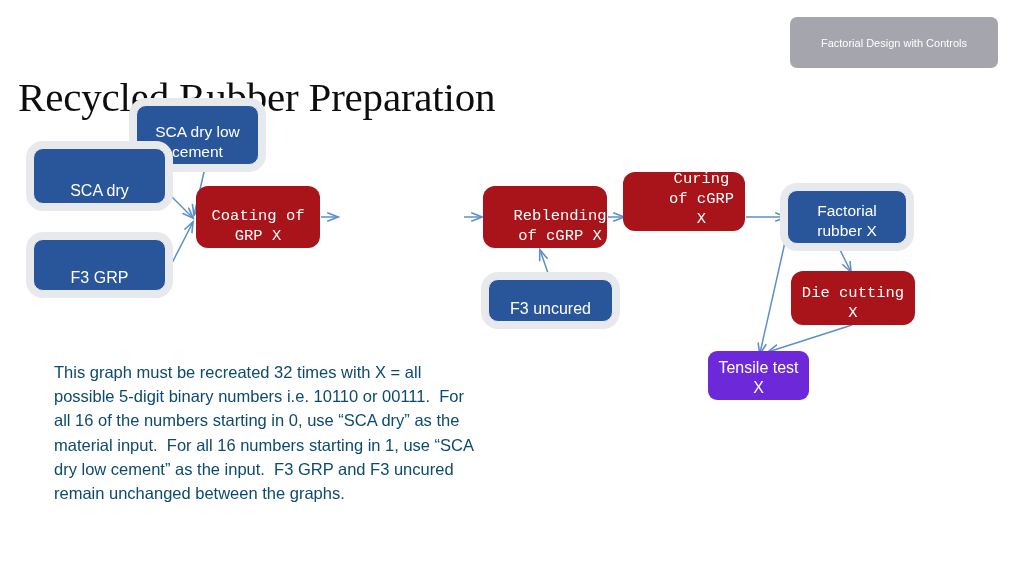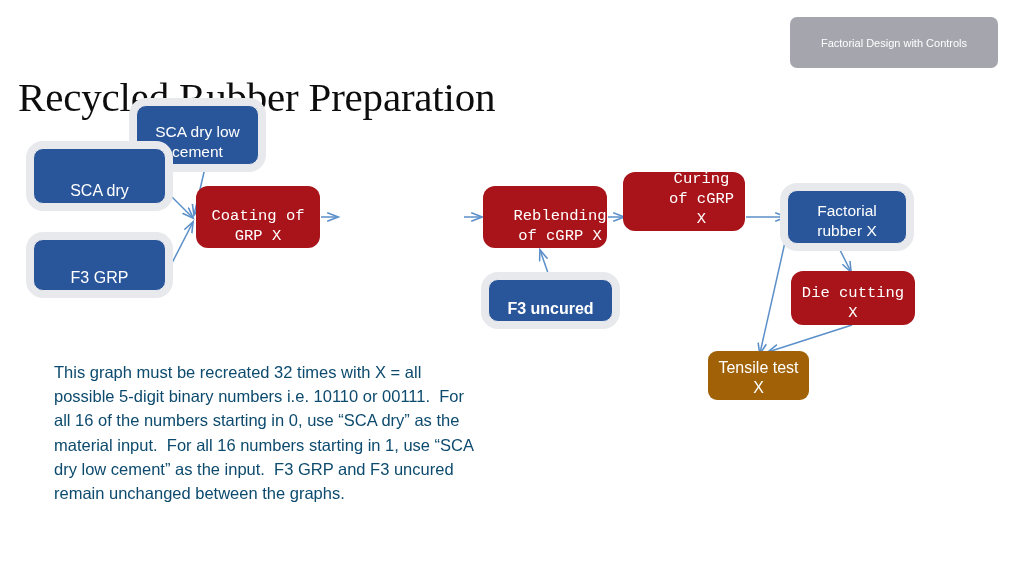--- a/index.html
+++ b/index.html
@@ -80,21 +80,21 @@
     
     box-shadow: 0 0 0 7px #e8e9ec;
     border: 1px solid #e8e9ec;
   }
   .node.red {
     background: #a81419;
     border-radius: 12px;
     font-family: Liberation Mono, monospace;
   }
   .node.green {
-    background: #a16207;
+    background: #6d28d9;
     border-radius: 9px;
   }
 
   .fs15 { font-size: 15.5px; }
   .fs16 { font-size: 16px; }
 
   
   #body-text {
     position: absolute;
     left: 54px;
@@ -179,21 +179,21 @@
 
 
   <div class="node red fs15" style="left:483px; top:186px; width:124px; height:62px;padding-left:37px;">
     <span>Reblending of cGRP X</span>
   </div>
 
   <div class="node red fs15" style="left:623px; top:172px; width:122px; height:59px;padding-left:42px;">
     <span>Curing of cGRP X</span>
   </div>
 
-  <div class="node blue fs16" style="left:488px; top:279px; width:125px; height:43px;font-weight:bold;">
+  <div class="node blue fs16" style="left:488px; top:279px; width:125px; height:43px;">
     <span>F3 uncured</span>
   </div>
 
   <div class="node blue fs15" style="left:787px; top:190px; width:120px; height:54px;">
     <span>Factorial rubber X</span>
   </div>
 
   <div class="node red fs15" style="left:791px; top:271px; width:124px; height:54px;">
     <span>Die cutting X</span>
   </div>

